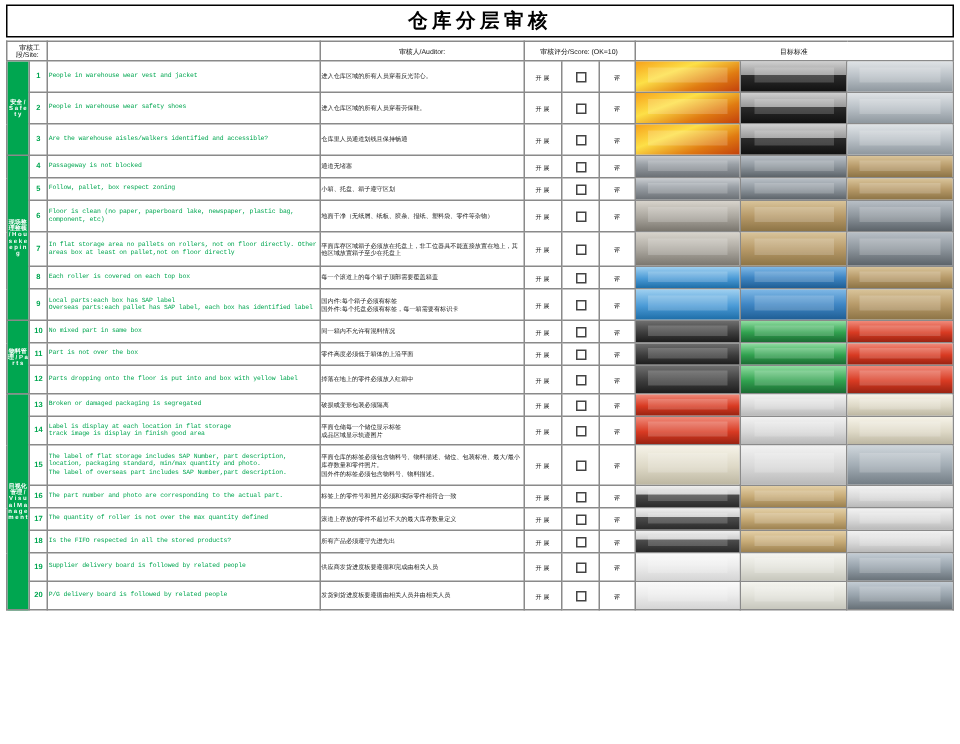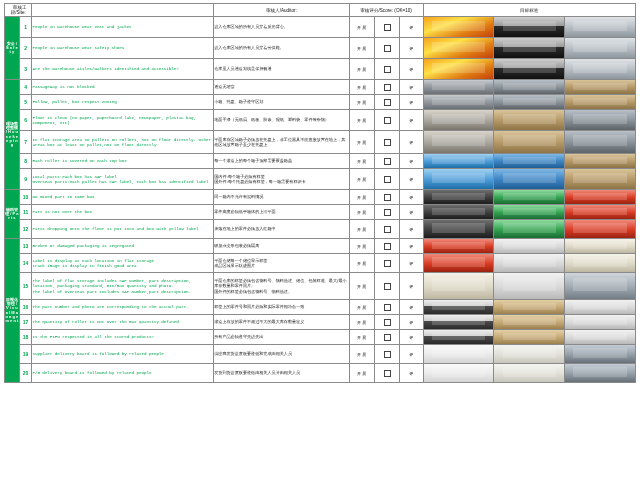--- a/index.html
+++ b/index.html
@@ -126,20 +126,23 @@
   .p-steel{background:linear-gradient(180deg,#c3ccd4 0%,#97a2ab 50%,#687178 100%);}
   .p-table{background:linear-gradient(180deg,#fafafa 0%,#ededed 45%,#d5d5d5 100%);}
   .pm{position:relative;overflow:hidden;}
   .pm:before{content:"";position:absolute;inset:18% 12% 30% 12%;background:rgba(255,255,255,.18);}
 </style>
 </head>
 <body>
 
 <div class="sheet">
 
+  <div class="title-bar">
+    <div class="t">仓库分层审核</div>
+  </div>
 
   <table class="main">
     <colgroup>
       <col class="colA">
         <col class="colB">
         <col class="colC">
         <col class="colD">
       <col class="colScore">
         <col class="colScore2">
         <col class="colScore3">

